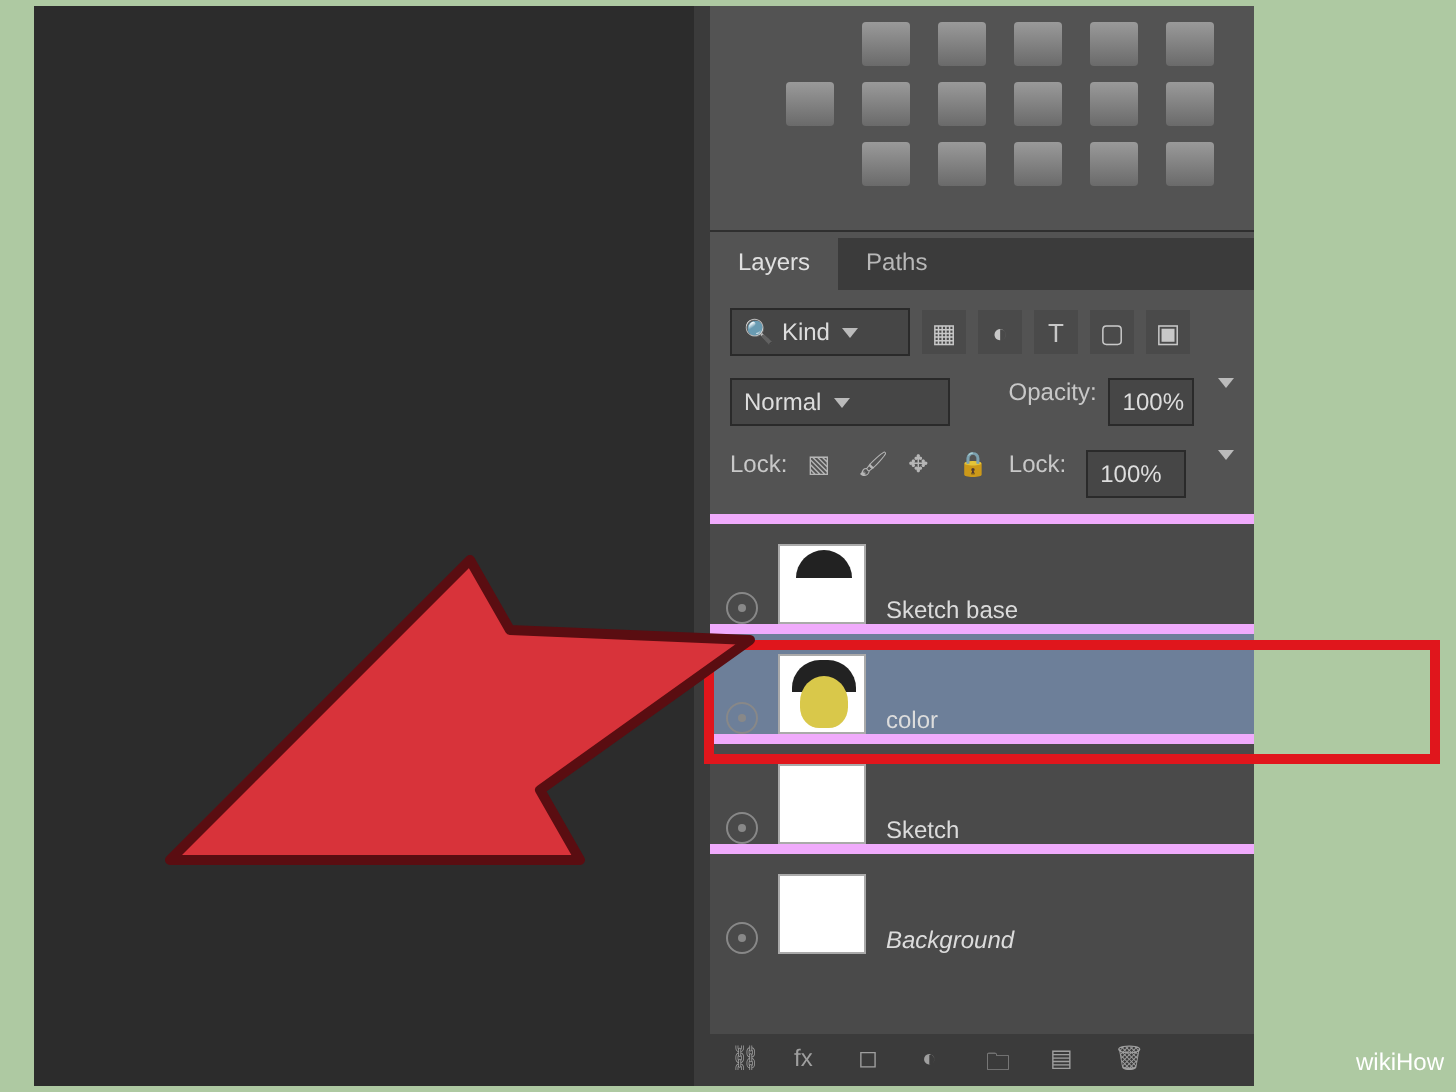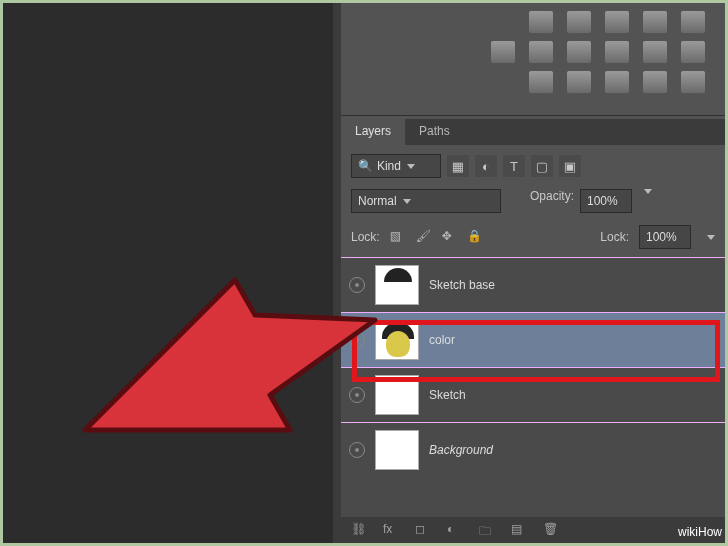--- a/index.html
+++ b/index.html
@@ -1,17 +1,17 @@
 <!DOCTYPE html>
 <html><head>
 <meta charset="utf-8">
 <style>
 *{margin:0;padding:0;box-sizing:border-box;font-family:Tahoma,Arial,sans-serif;font-size:12px}
 body{width:728px;height:546px;background:#aec9a2;overflow:hidden;position:relative}
-.frame{position:absolute;left:3px;top:3px;width:722px;height:540px;background:#535353}
+.frame{position:absolute;left:17px;top:3px;width:610px;height:540px;background:#535353}
 .canvas{position:absolute;left:0;top:0;width:330px;height:540px;background:#2c2c2c}
 .divider{position:absolute;left:330px;top:0;width:8px;height:540px;background:#3b3b3b}
 .panels{position:absolute;left:338px;top:0;right:0;height:540px;background:#535353}
 .adjbar{position:absolute;top:0;left:0;right:0;height:105px}
 .adjrow{display:flex;gap:14px;justify-content:flex-end;padding:8px 20px 0 0}
 .adjicon{width:24px;height:22px;background:linear-gradient(180deg,#9a9a9a,#6a6a6a);border-radius:2px}
 .sep{position:absolute;left:0;right:0;height:1px;background:#2f2f2f}
 .sep.s1{top:112px}
 .tabs{position:absolute;top:116px;left:0;right:0;height:26px;display:flex;background:#3b3b3b}
 .tab{padding:5px 14px;color:#b8b8b8;cursor:default}
@@ -19,26 +19,26 @@
 .filterrow{position:absolute;top:150px;left:10px;right:10px;height:26px;display:flex;align-items:center;gap:6px}
 .combo{display:flex;align-items:center;background:#464646;border:1px solid #2a2a2a;height:24px;padding:0 6px;color:#ddd}
 .kind{width:90px}
 .combo .mag{margin-right:4px}
 .tri{width:0;height:0;border-left:4px solid transparent;border-right:4px solid transparent;border-top:5px solid #bbb;margin-left:6px}
 .filt{width:22px;height:22px;background:#4a4a4a;display:flex;align-items:center;justify-content:center;color:#c8c8c8;font-size:13px}
 .blendrow{position:absolute;top:186px;left:10px;right:10px;height:26px;display:flex;align-items:flex-start;gap:6px;color:#c8c8c8}
 .blend{width:150px}
 .oplabel{margin-left:23px}
 .opval{width:52px;text-align:right;padding-right:4px}
-.lockrow{position:absolute;top:222px;left:10px;right:10px;height:24px;display:flex;align-items:center;gap:10px;color:#c8c8c8}
+.lockrow{position:absolute;top:222px;left:10px;right:10px;height:24px;display:flex;align-items:flex-start;gap:10px;color:#c8c8c8}
 .lockicon{width:16px;height:16px;opacity:.85}
 .filllabel{margin-left:auto}
 .fillval{width:52px;text-align:right;padding-right:4px}
 .layerlist{position:absolute;top:254px;left:0;right:0;bottom:26px;background:#4a4a4a}
-.layer{display:flex;align-items:center;height:55px;border-top:1px solid #f0abfc;padding:0 8px;gap:10px;color:#dcdcdc}
+.layer{display:flex;align-items:flex-end;height:55px;border-top:5px solid #f0abfc;padding:0 8px;gap:10px;color:#dcdcdc}
 .eye{width:16px;height:16px;border:1px solid #888;border-radius:50%;position:relative}
 .eye::after{content:"";position:absolute;left:5px;top:5px;width:4px;height:4px;background:#888;border-radius:50%}
 .thumb{width:44px;height:40px;border:1px solid #aaa;background:#fff}
 .checker{background:repeating-conic-gradient(#ccc 0 25%,#fff 0 50%) 0 0/12px 12px}
 .facebase{background:linear-gradient(180deg,#fff 40%,#fff 40%);position:relative}
 .facebase::before{content:"";position:absolute;top:2px;left:8px;width:28px;height:14px;background:#222;border-radius:14px 14px 0 0}
 .face{position:relative;background:#fff}
 .face::before{content:"";position:absolute;top:2px;left:6px;width:32px;height:16px;background:#222;border-radius:14px 14px 0 0}
 .face::after{content:"";position:absolute;top:10px;left:10px;width:24px;height:26px;background:#d9c84a;border-radius:50% 50% 40% 40%}
 .lname{flex:1}

